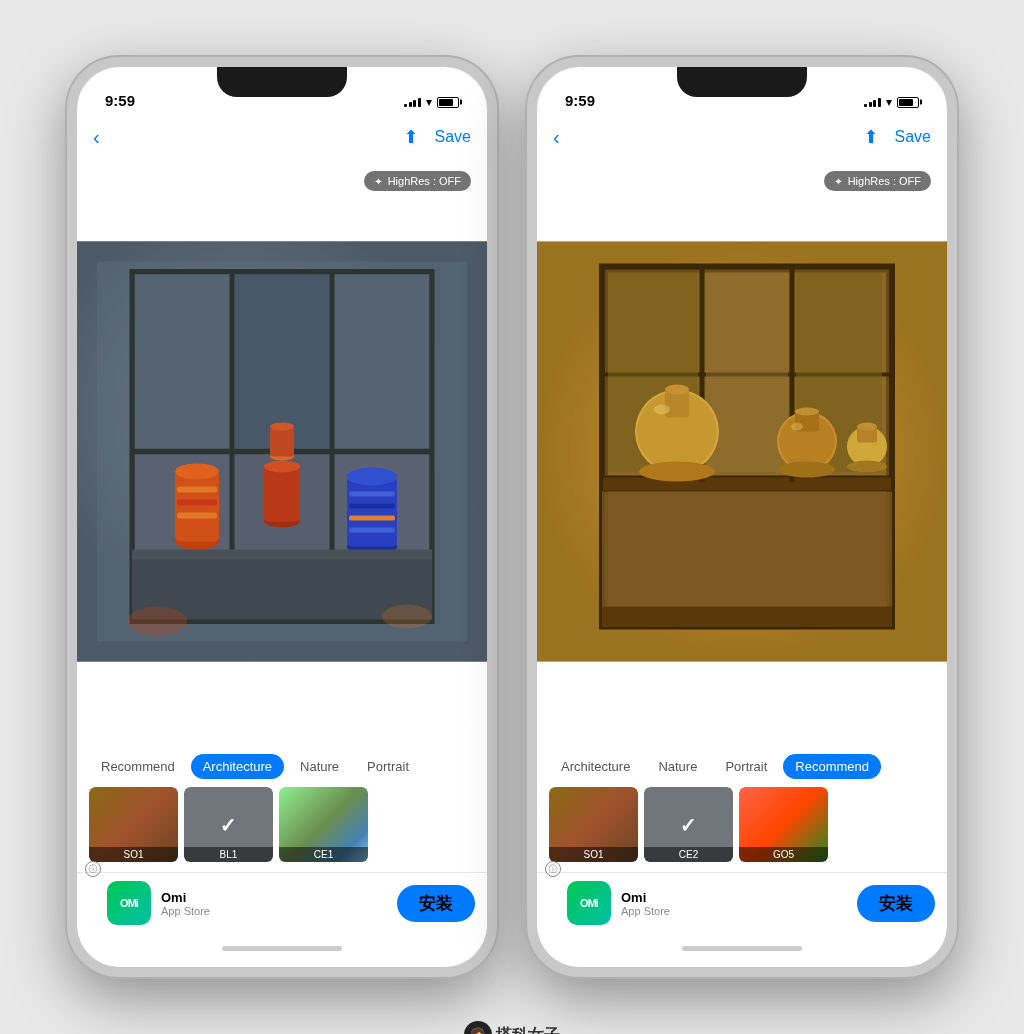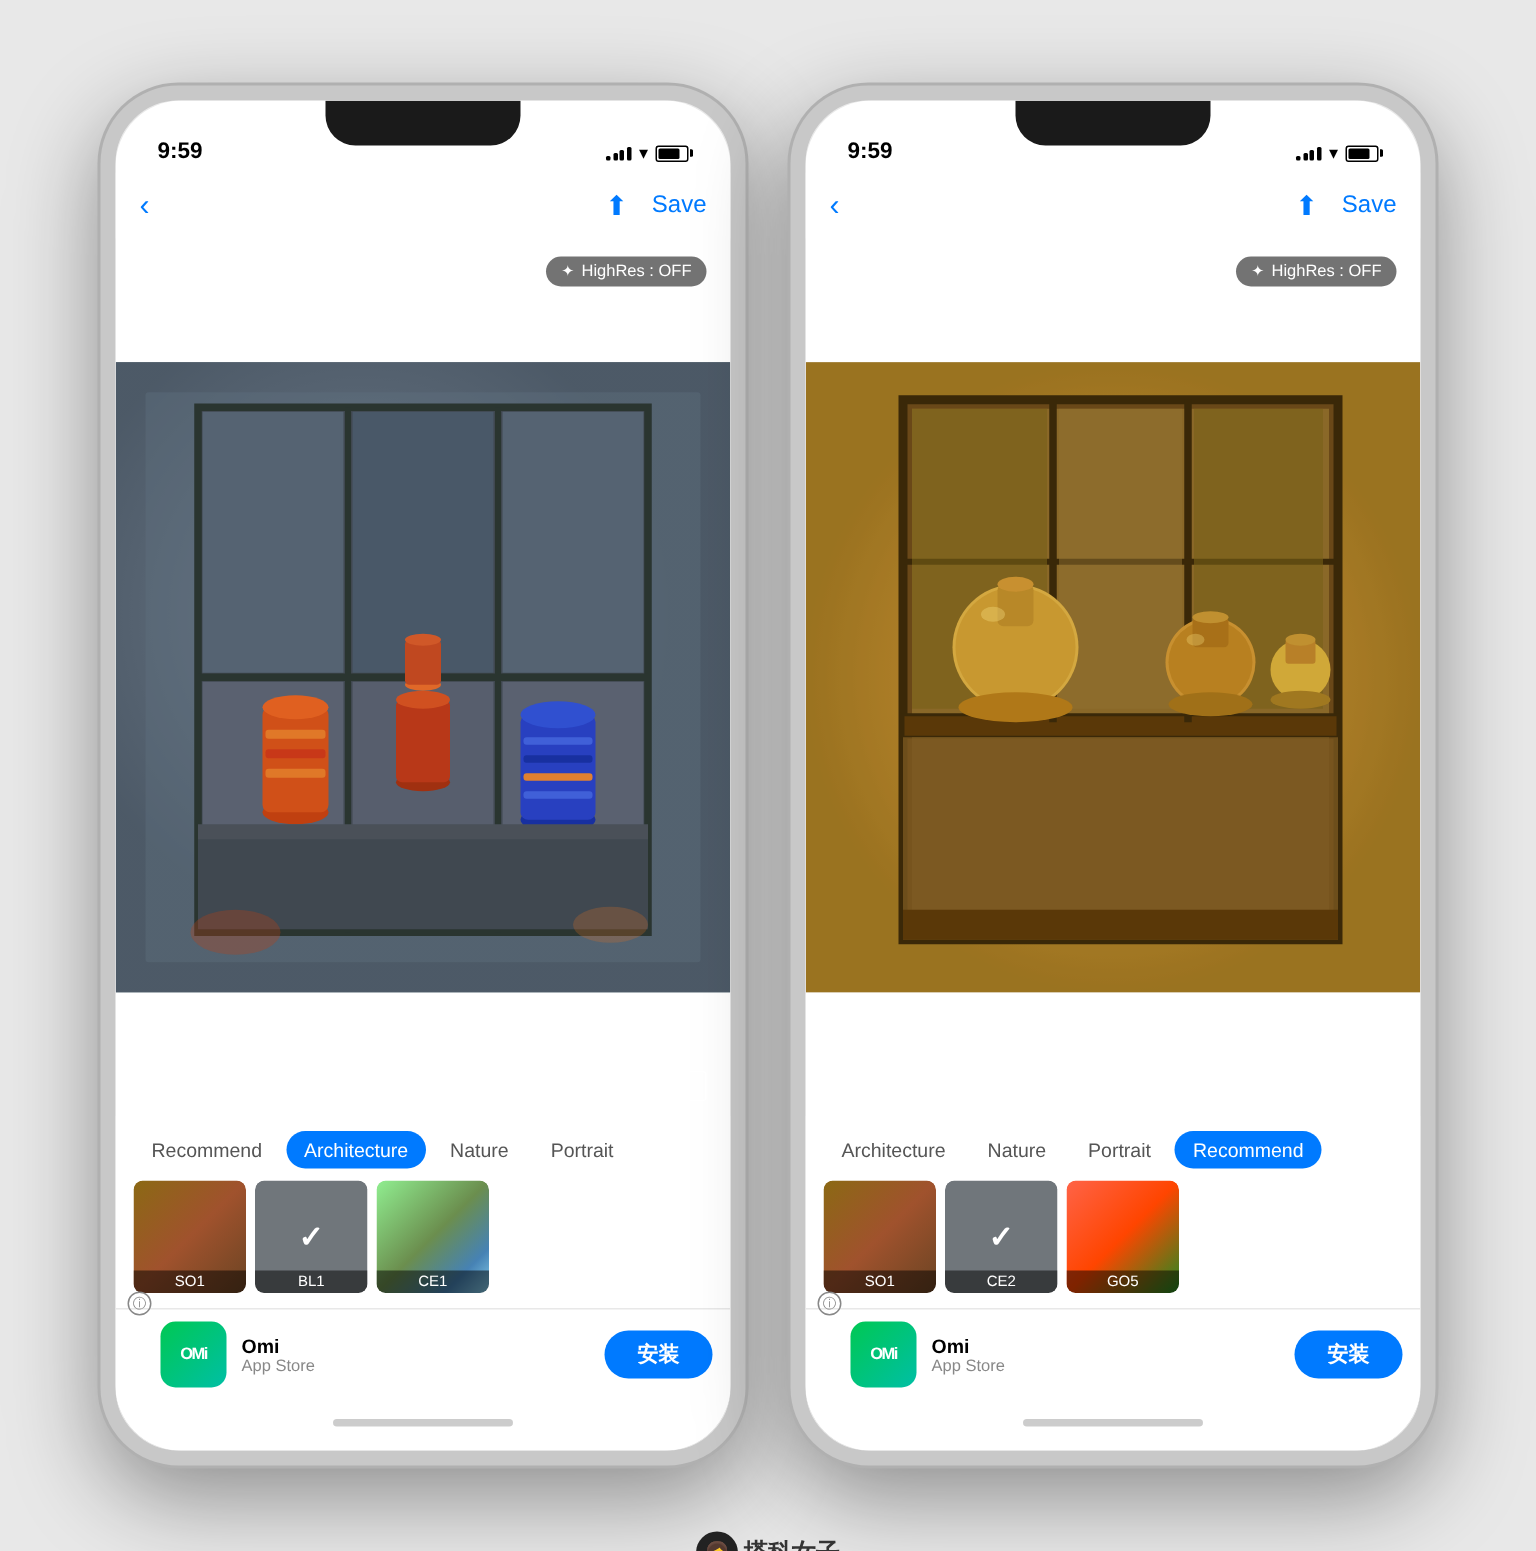--- a/index.html
+++ b/index.html
@@ -255,21 +255,21 @@
       display: flex;
       gap: 6px;
       padding: 0 12px 10px;
       overflow-x: auto;
     }
 
     .style-thumbnails::-webkit-scrollbar { display: none; }
 
     .thumb-item {
       position: relative;
-      width: 75px;
+      width: 89px;
       height: 75px;
       flex-shrink: 0;
       border-radius: 6px;
       overflow: hidden;
       cursor: pointer;
     }
 
     .thumb-img {
       width: 100%;
       height: 100%;
@@ -351,25 +351,25 @@
       color: #000;
     }
 
     .ad-subtitle {
       font-size: 11px;
       color: #888;
     }
 
     .ad-install-btn {
       background: #007AFF;
-      color: #ffffff;
+      color: #000000;
       border: none;
       border-radius: 20px;
       padding: 7px 22px;
-      font-size: 14px;
+      font-size: 17px;
       font-weight: 600;
       cursor: pointer;
       white-space: nowrap;
       text-align: center;
     }
 
     
     .home-indicator {
       height: 30px;
       display: flex;

